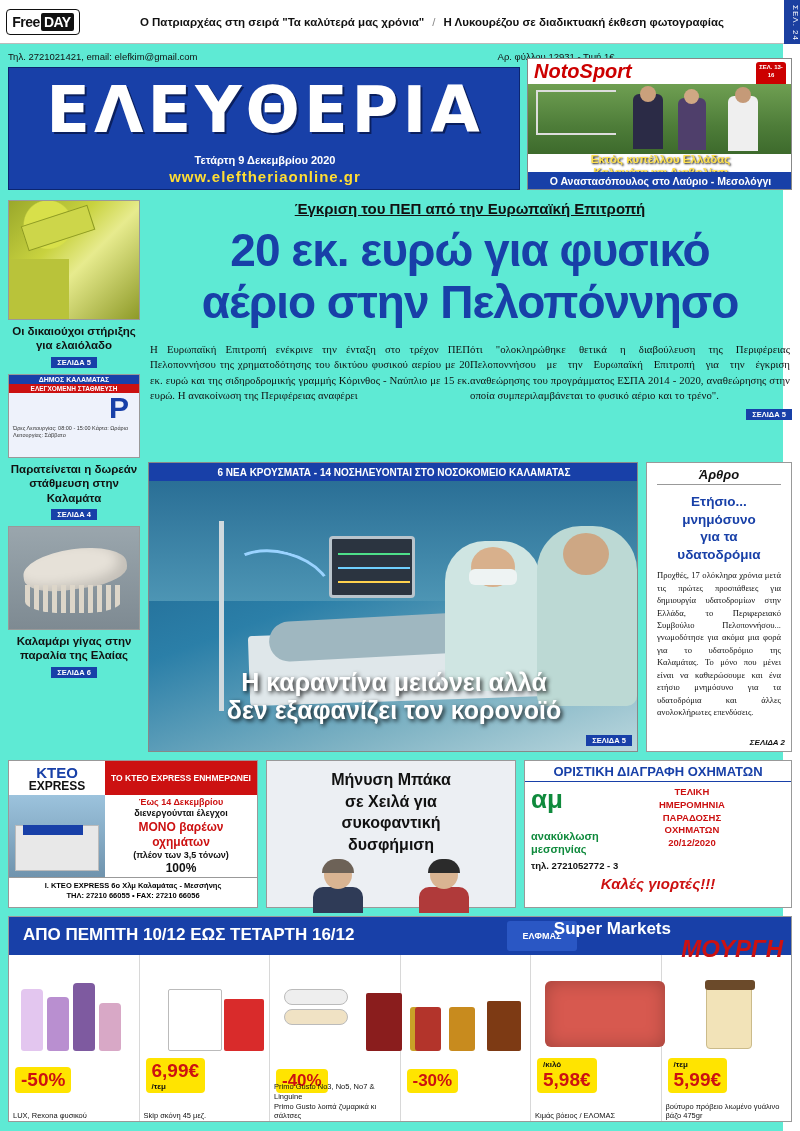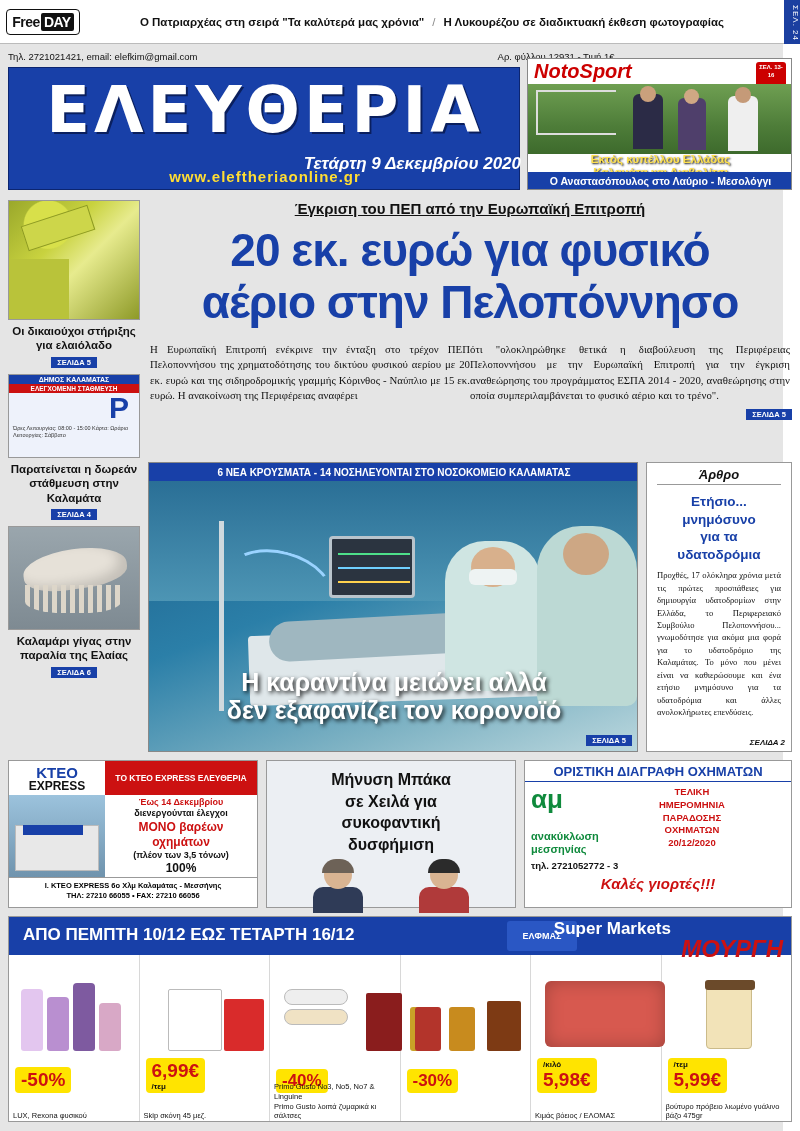--- a/index.html
+++ b/index.html
@@ -3,21 +3,21 @@
 <meta charset="utf-8">
 <style>
   * { box-sizing: border-box; margin: 0; padding: 0; }
   body {
     width: 800px; height: 1131px;
     background: #ffffff;
     font-family: "Liberation Sans", sans-serif;
     overflow: hidden;
     position: relative;
   }
-  .page { width: 783px; height: 1131px; position: relative; background:#e5e5e5; }
+  .page { width: 783px; height: 1131px; position: relative; background:#5eead4; }
 
   
   .topbar {
     position: absolute; top: 0; left: 0; width: 800px; height: 44px;
     background: #ffffff; border-bottom: 1px solid #bbb;
     display: flex; align-items: center;
   }
   .freeday {
     width: 74px; height: 26px; margin-left: 6px;
     background: #fff; border: 1px solid #111; border-radius: 4px;
@@ -53,22 +53,22 @@
     border: 1px solid #0c2570;
   }
   .mast-title {
     position: absolute; top: 10px; left: 0; width: 512px;
     text-align: center; color: #fff; font-size: 64px; font-weight: bold;
     letter-spacing: 4px; line-height: 1;
     font-family: "DejaVu Sans", sans-serif;
     text-shadow: 2px 2px 0 #0a1f5e;
   }
   .mast-date {
-    position: absolute; top: 86px; left: 0; width: 512px; text-align: right;
-    color: #fff; font-size: 17px; font-weight: bold; font-style: italic;
+    position: absolute; top: 86px; left: 0; width: 512px; text-align: center;
+    color: #fff; font-size: 11px; font-weight: bold;
   }
   .mast-site {
     position: absolute; top: 100px; left: 0; width: 512px; text-align: center;
     color: #ffdd33; font-size: 15px; font-weight: bold; letter-spacing: 1px;
   }
 
   
   .notosport {
     position: absolute; top: 58px; left: 527px; width: 265px; height: 132px;
     border: 1px solid #888; background: #fff; overflow: hidden;
@@ -434,21 +434,21 @@
   </div>
 
   <div class="adsrow">
 
     <div class="ad ad-kteo">
       <div class="kteo-top">
         <div class="kteo-logo">
           <span class="k1">ΚΤΕΟ</span>
           <span class="k2">EXPRESS</span>
         </div>
-        <div class="kteo-band">ΤΟ ΚΤΕΟ EXPRESS ΕΛΕΥΘΕΡΙΑ</div>
+        <div class="kteo-band">ΤΟ ΚΤΕΟ EXPRESS ΕΝΗΜΕΡΩΝΕΙ</div>
       </div>
       <div class="kteo-mid">
         <div class="kteo-photo">
           <div class="bld"></div>
           <div class="sgn"></div>
         </div>
         <div class="kteo-txt">
           <div class="red">Έως 14 Δεκεμβρίου</div>
           <div>διενεργούνται έλεγχοι</div>
           <div class="big red">ΜΟΝΟ βαρέων οχημάτων</div>

